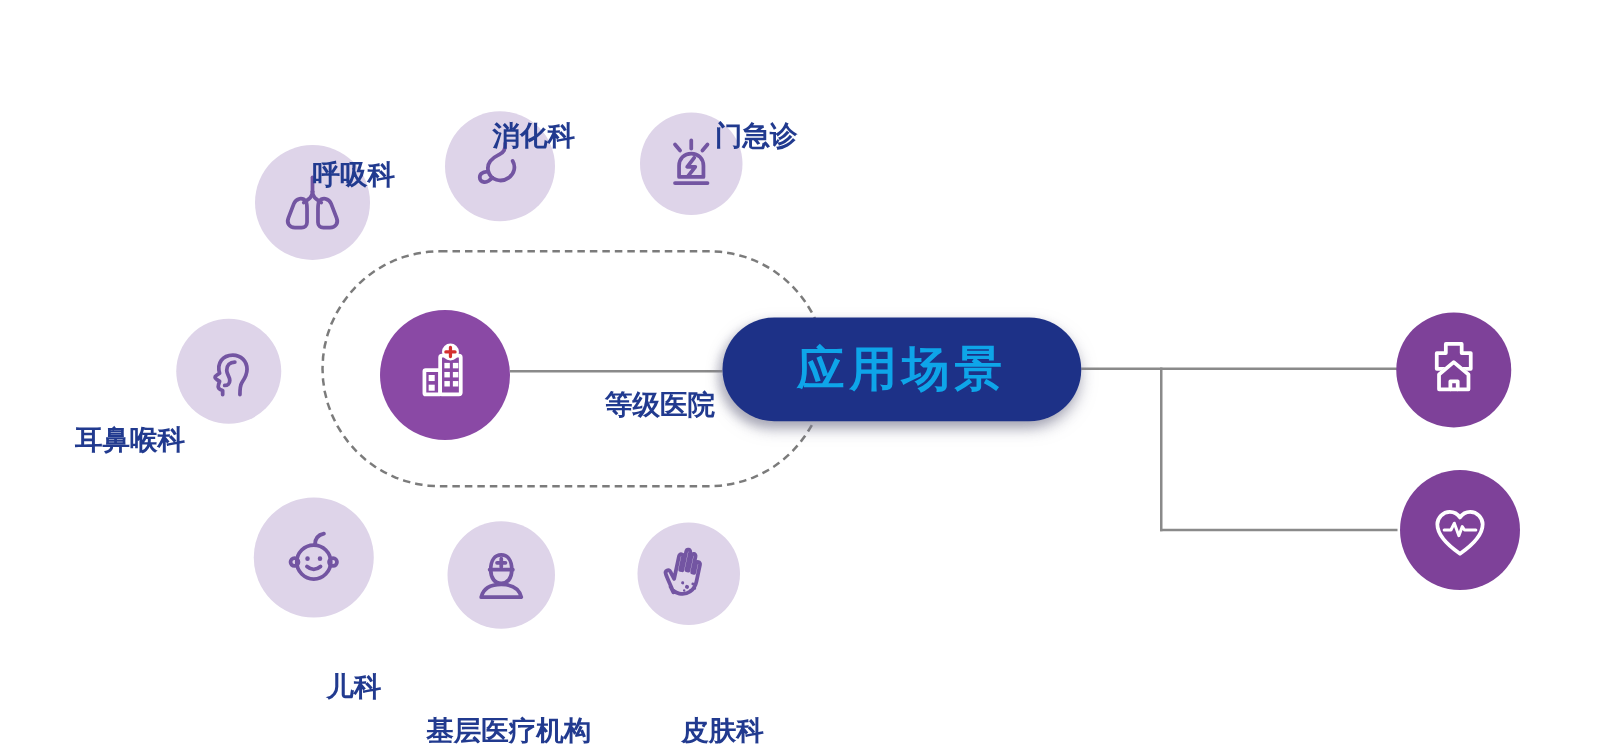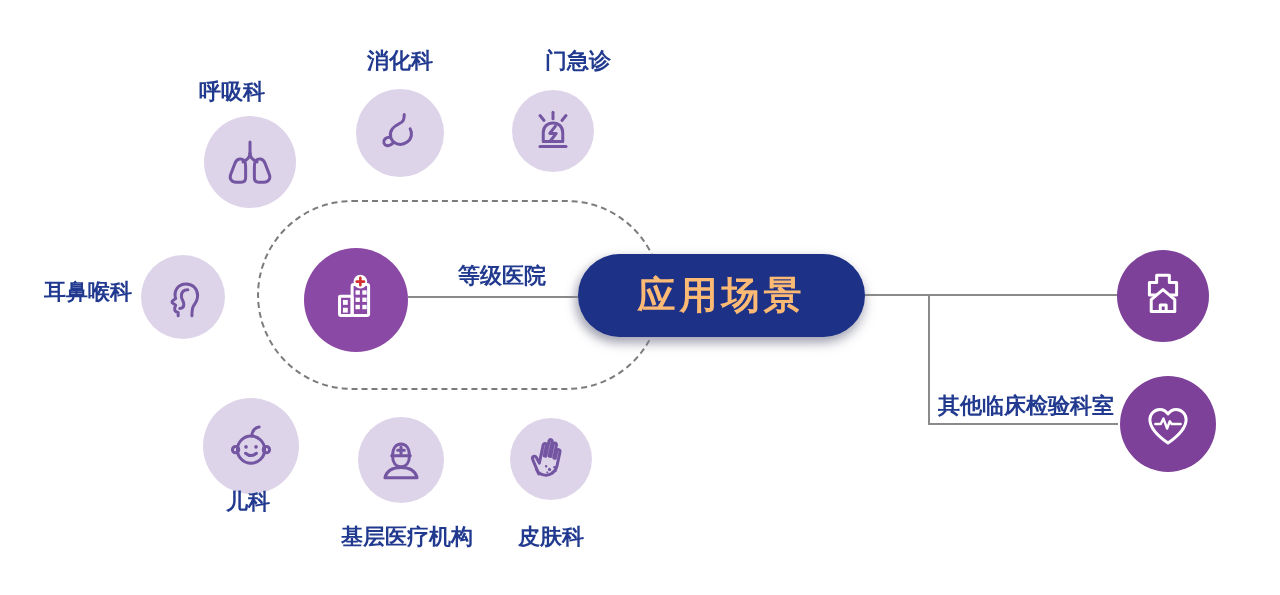--- a/index.html
+++ b/index.html
@@ -12,38 +12,38 @@
     --connector-gray:#8a8a8a;
     --cross-red:#d43030;
   }
   html,body{margin:0;padding:0;background:#fff;}
   #stage{
     position:relative;width:1280px;height:595px;background:#ffffff;
     font-family:"Liberation Sans", sans-serif;overflow:hidden;
   }
   .label{
     position:absolute;font-weight:700;color:var(--label-blue);
-    font-size:22px;text-align:center;white-space:nowrap;z-index:6;line-height:1.1;
+    font-size:22px;text-align:right;white-space:nowrap;z-index:6;line-height:1.1;margin-top:48px;
   }
   .circle{
     position:absolute;border-radius:50%;display:flex;align-items:center;justify-content:center;z-index:4;
   }
   .light{background:var(--light-circle);color:var(--light-icon-stroke);}
   .dark{background:var(--dark-circle);color:#ffffff;}
   .hub{background:var(--hub-circle);color:#ffffff;}
   .hline,.vline{position:absolute;background:var(--connector-gray);z-index:2;}
   .hline{height:2px;}
   .vline{width:2px;}
   .stadium{
     position:absolute;left:257px;top:200px;width:405px;height:190px;
     border:2px dashed #7b7b7b;border-radius:95px;box-sizing:border-box;z-index:1;
   }
   .pill{
     position:absolute;left:578px;top:254px;width:287px;height:83px;border-radius:42px;
-    background:var(--pill-navy);color:#fdba74;display:flex;align-items:center;justify-content:center;
+    background:var(--pill-navy);color:#0ea5e9;display:flex;align-items:center;justify-content:center;
     font-size:38px;font-weight:700;letter-spacing:4px;z-index:5;
     box-shadow:0 6px 12px rgba(125,125,148,.55), -4px 4px 8px rgba(125,125,148,.35);
   }
   svg{display:block;}
   svg *{vector-effect:non-scaling-stroke;}
   .st{stroke:currentColor;fill:none;stroke-width:3;stroke-linecap:round;stroke-linejoin:round;}
   .fl{fill:currentColor;stroke:none;}
   .mask-fill{fill:var(--dark-circle);stroke:none;}
   .red{stroke:var(--cross-red);fill:none;stroke-width:2.6;stroke-linecap:round;}
   .whitefill{fill:#ffffff;stroke:none;}
@@ -77,21 +77,21 @@
         <rect class="whitefill" x="31.5" y="29.5" width="4.5" height="4.5"></rect>
         <rect class="whitefill" x="38.5" y="29.5" width="4.5" height="4.5"></rect>
         <rect class="whitefill" x="31.5" y="37" width="4.5" height="4.5"></rect>
         <rect class="whitefill" x="38.5" y="37" width="4.5" height="4.5"></rect>
         <circle class="whitefill" cx="36.5" cy="13" r="7"></circle>
         <path class="red" d="M36.5 9.2v7.6M32.7 13h7.6"></path>
       </svg>
     </span>
   </div>
 
-  <div class="label" style="left:172px;top:80px;width:120px;">呼吸科</div>
+  <div class="label" style="left:196px;top:80px;width:120px;">呼吸科</div>
   <div class="circle light" style="left:204px;top:116px;width:92px;height:92px;">
     <span>
       <svg width="56" height="56" viewBox="0 0 64 64">
         <path class="st" d="M32 9v13"></path>
         <path class="st" d="M32 22c0 5-3 7-8 10"></path>
         <path class="st" d="M32 22c0 5 3 7 8 10"></path>
         <path class="st" d="M26 31c-3-4-9-3-11 2l-5 13c-2 5 1 9 6 9h6c3 0 5-2 5-5V38c0-3 0-5-1-7z"></path>
         <path class="st" d="M38 31c3-4 9-3 11 2l5 13c2 5-1 9-6 9h-6c-3 0-5-2-5-5V38c0-3 0-5 1-7z"></path>
       </svg>
     </span>
@@ -114,21 +114,21 @@
         <path class="st" d="M20 45V34c0-7 5-12 12-12s12 5 12 12v11z"></path>
         <path class="st" d="M16 51h32"></path>
         <path class="st" d="M35 26l-7 9h8l-7 9"></path>
         <path class="st" d="M16 13l5 6"></path>
           <path class="st" d="M32 9v8"></path>
           <path class="st" d="M48 13l-5 6"></path>
       </svg>
     </span>
   </div>
 
-  <div class="label" style="left:28px;top:280px;width:120px;">耳鼻喉科</div>
+  <div class="label" style="left:28px;top:292px;width:120px;">耳鼻喉科</div>
   <div class="circle light" style="left:141px;top:255px;width:84px;height:84px;">
     <span>
       <svg width="52" height="52" viewBox="0 0 64 64">
         <path class="st" d="M26 55v-4c-4-1-5-3-4-6l1-3-3-2c-2-1-2-3 0-4l3-2c-3-10 3-18 13-18 8 0 14 6 14 14 0 6-3 10-5 13-2 3-2 6-2 12"></path>
         <path class="st" d="M38 23c-5 0-8 3-8 8 0 4 3 6 3 10 0 3-2 5-5 5"></path>
       </svg>
     </span>
   </div>
 
   <div class="label" style="left:191px;top:490px;width:114px;">儿科</div>
@@ -180,21 +180,20 @@
     <span>
       <svg width="58" height="58" viewBox="0 0 64 64">
         <path class="st" d="M25 9h14v8h8v14h-8v8H25v-8h-8V17h8z"></path>
         <path class="mask-fill" d="M32 23L17 36h3v13h24V36h3z"></path>
         <path class="st" d="M19 49V36l13-11 13 11v13z"></path>
         <path class="st" d="M29 49v-7h6.5v7"></path>
       </svg>
     </span>
   </div>
 
-  <div class="label" style="left:935px;top:394px;width:182px;">其他临床检验科室</div>
   <div class="circle dark" style="left:1120px;top:376px;width:96px;height:96px;">
     <span>
       <svg width="58" height="58" viewBox="0 0 64 64">
         <path class="st" d="M32 53C19 44 12 36 12 27c0-6 5-11 11-11 4 0 7 2 9 5 2-3 5-5 9-5 6 0 11 5 11 11 0 9-7 17-20 26z"></path>
         <path class="st" style="stroke-width:2.4" d="M18 32h6l3-6 4 11 3-8 2 3h10"></path>
       </svg>
     </span>
   </div>
 
 </div>

